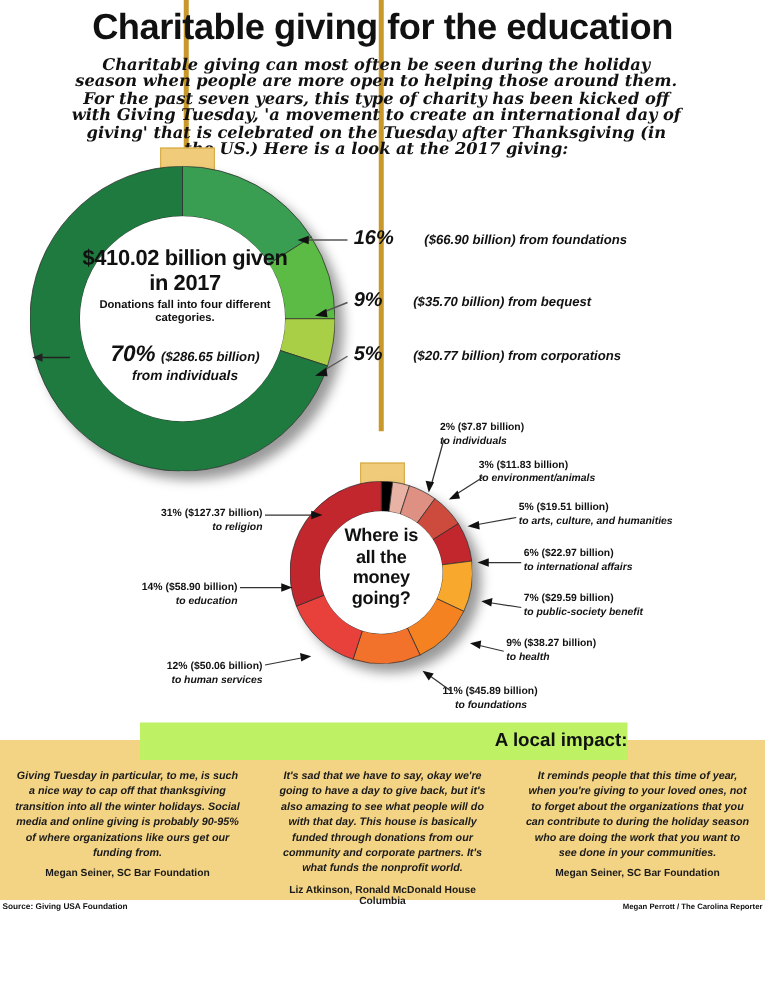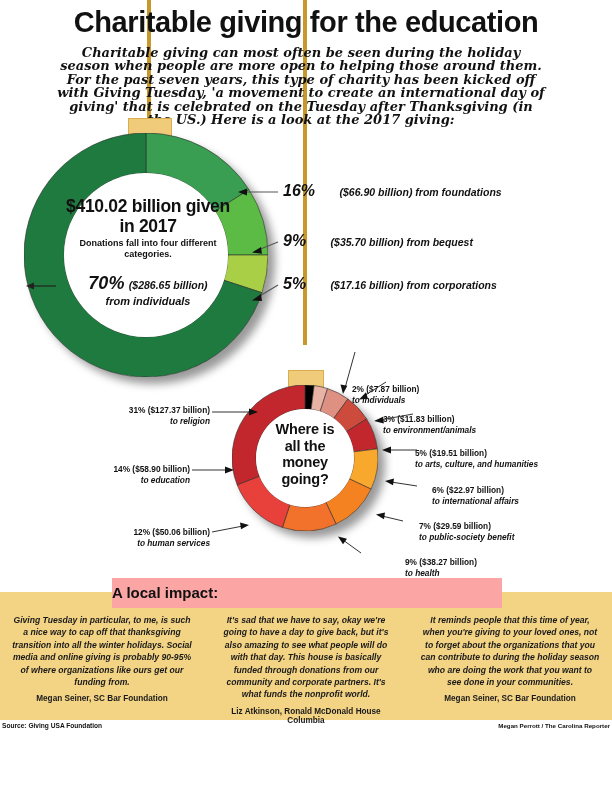--- a/index.html
+++ b/index.html
@@ -68,32 +68,32 @@
 
   
   .callout{position:absolute;}
   .co1{white-space:nowrap;}
   .co1 .pct{font-size:16px;font-weight:bold;font-style:italic;}
   .co1 .rest{font-size:10.5px;font-style:italic;font-weight:bold;padding-left:20px;}
 
   .co2{font-size:8.3px;line-height:11px;font-weight:bold;}
   .co2 .l1{font-style:normal;}
   .co2 .l2{font-style:italic;}
-  .co2.right{text-align:left;margin-top:48px;}
+  .co2.right{text-align:left;}
   .co2.left{text-align:right;}
 
   svg.lead{position:absolute;overflow:visible;}
 
   
   .impact-band{
     position:absolute;left:0;top:592px;width:612px;height:128px;background:#f3d384;
   }
   .impact-head{
-    position:absolute;left:112px;top:578px;width:390px;height:30px;background:#fca5a5;
-    text-align:left;line-height:30px;font-size:15px;font-weight:bold;color:#111;
+    position:absolute;left:112px;top:578px;width:390px;height:30px;background:#bef264;
+    text-align:right;line-height:30px;font-size:15px;font-weight:bold;color:#111;
   }
   .quotes{position:absolute;left:0;top:614px;width:612px;display:flex;}
   .qcol{flex:1;padding:0 12px;text-align:center;}
   .qtext{
     font-size:8.6px;line-height:12.4px;font-style:italic;font-weight:bold;color:#1a1a1a;
   }
   .qattr{
     margin-top:6px;font-size:8.2px;font-weight:bold;font-style:normal;color:#1a1a1a;
   }
   .footer{
@@ -145,21 +145,21 @@
   <div class="callout co1" style="left:283px;top:182px;">
     <span class="pct">16%</span>
     <span class="rest">($66.90 billion) from foundations</span>
   </div>
   <div class="callout co1" style="left:283px;top:232px;">
     <span class="pct">9%</span>
     <span class="rest">($35.70 billion) from bequest</span>
   </div>
   <div class="callout co1" style="left:283px;top:275px;">
     <span class="pct">5%</span>
-    <span class="rest">($17.16 billion) from corporations</span>
+    <span class="rest">($20.77 billion) from corporations</span>
   </div>
 
   <svg class="lead" style="left:0;top:0;width:612px;height:792px;" viewBox="0 0 612 792">
     <line x1="278" y1="192" x2="245" y2="192" stroke="#555" stroke-width="1.1"></line>
     <polygon points="238,192 247,188.6 247,195.4" fill="#111"></polygon>
     <line x1="278" y1="242" x2="258" y2="250" stroke="#555" stroke-width="1.1"></line>
     <polygon points="252,252.5 261,247 262,253.8" fill="#111"></polygon>
     <line x1="278" y1="285" x2="258" y2="297" stroke="#555" stroke-width="1.1"></line>
     <polygon points="252,300.5 261,294 262,301" fill="#111"></polygon>
   </svg>
@@ -196,21 +196,21 @@
     <div class="l2">to individuals</div>
   </div>
   <div class="callout co2 right" style="left:383px;top:366px;">
     <div class="l1">3% ($11.83 billion)</div>
     <div class="l2">to environment/animals</div>
   </div>
   <div class="callout co2 right" style="left:415px;top:400px;">
     <div class="l1">5% ($19.51 billion)</div>
     <div class="l2">to arts, culture, and humanities</div>
   </div>
-  <div class="callout co2 right" style="left:432px;top:437px;">
+  <div class="callout co2 right" style="left:419px;top:437px;">
     <div class="l1">6% ($22.97 billion)</div>
     <div class="l2">to international affairs</div>
   </div>
   <div class="callout co2 right" style="left:419px;top:473px;">
     <div class="l1">7% ($29.59 billion)</div>
     <div class="l2">to public-society benefit</div>
   </div>
   <div class="callout co2 right" style="left:405px;top:509px;">
     <div class="l1">9% ($38.27 billion)</div>
     <div class="l2">to health</div>

